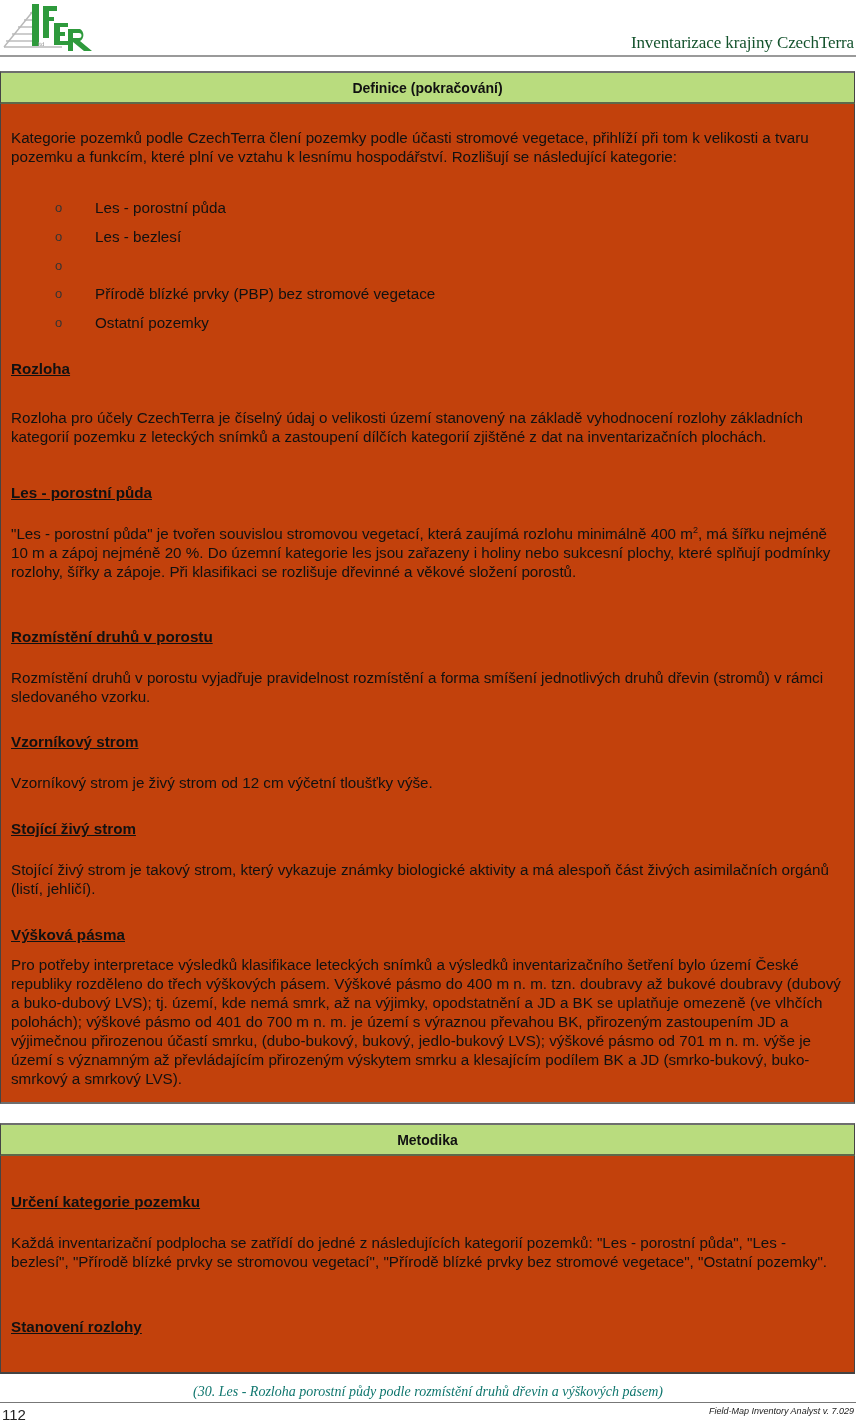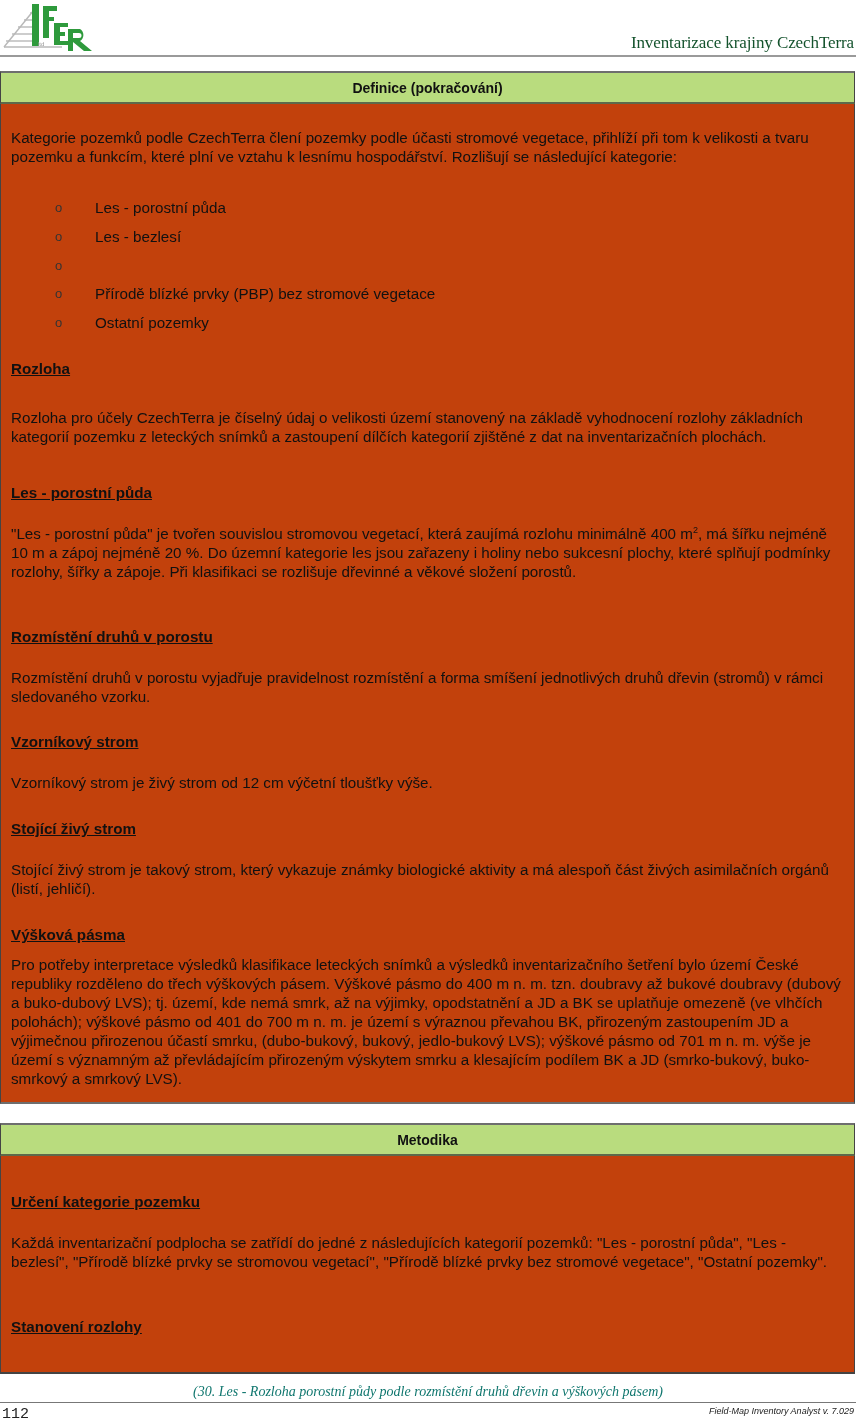--- a/index.html
+++ b/index.html
@@ -36,21 +36,21 @@
   .li .bullet { width: 40px; font-size: 13px; color: #333; }
   sup { font-size: 9px; line-height: 0; vertical-align: 6px; }
 
   .footer-caption {
     position: absolute; left: 0; width: 856px; top: 1384px; text-align: center;
     font-family: "Liberation Serif", serif; font-style: italic; font-size: 14px; color: #0f766e;
   }
   .footer-rule { position: absolute; left: 0; top: 1402px; width: 856px; height: 1px; background: #777; }
   .page-number {
     position: absolute; left: 2px; top: 1406px;
-    font-family: Liberation Mono, monospace; font-size: 15px; color: #222;
+    font-family: Liberation Sans, sans-serif; font-size: 15px; color: #222;
   }
   .footer-app {
     position: absolute; right: 2px; top: 1406px;
     font-family: "Liberation Sans", sans-serif; font-style: italic; font-size: 9px; color: #222;
   }
 </style>
 </head>
 <body>
 
 <div class="header">

